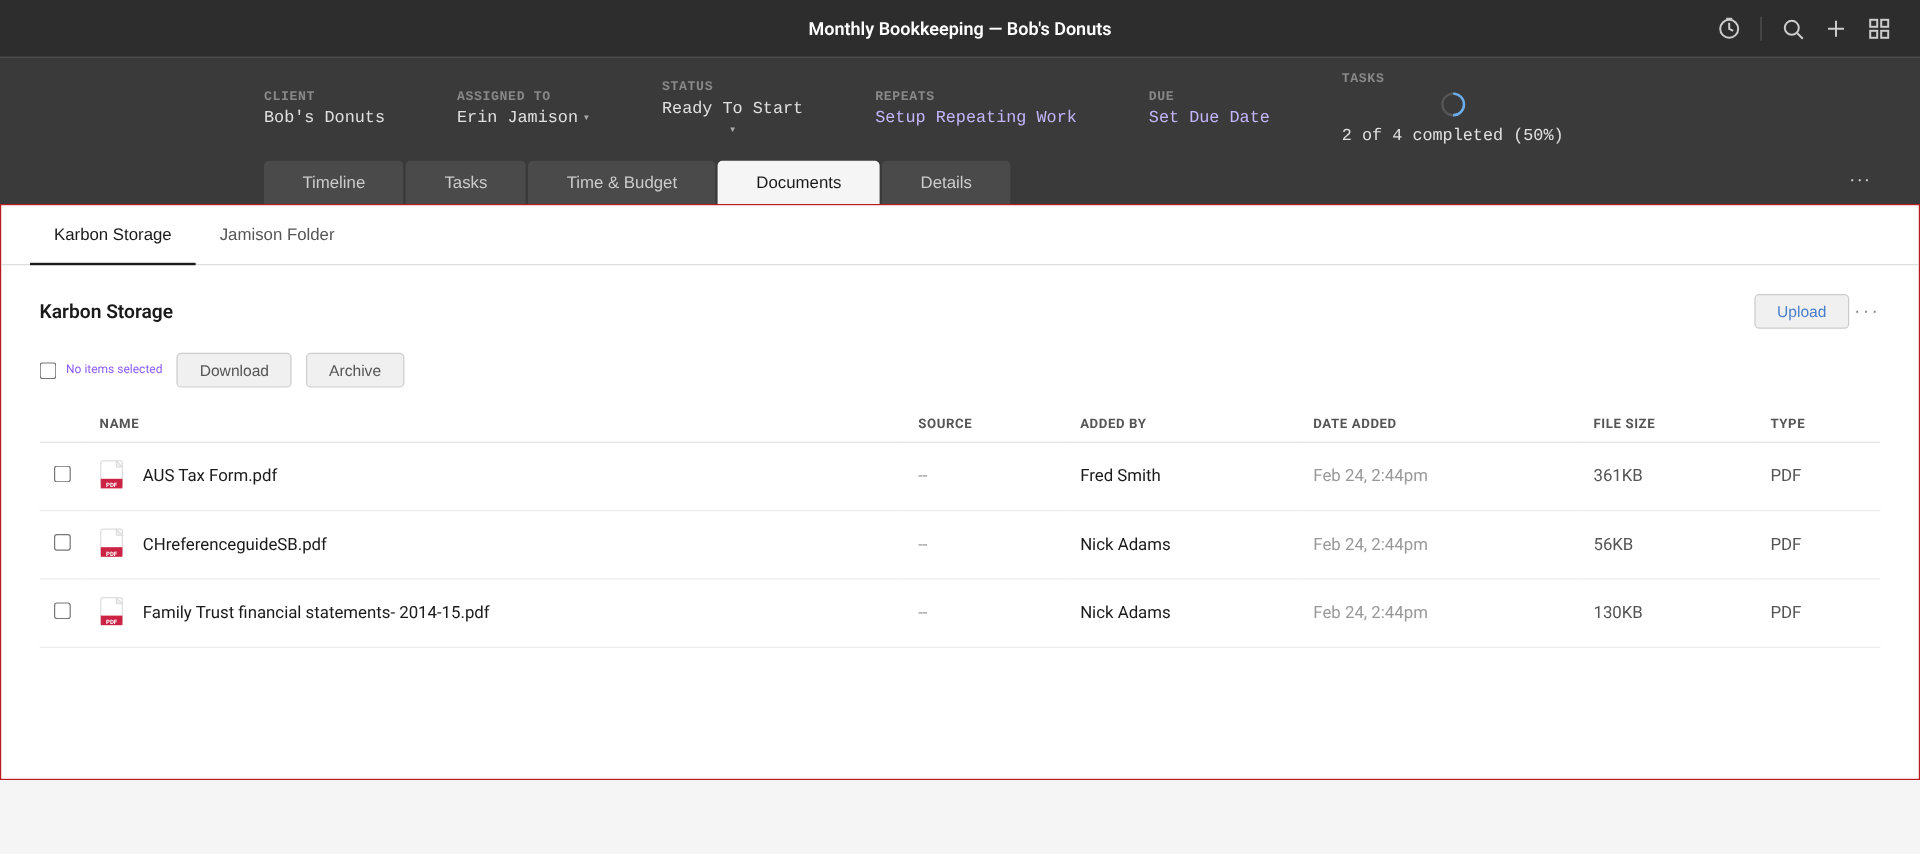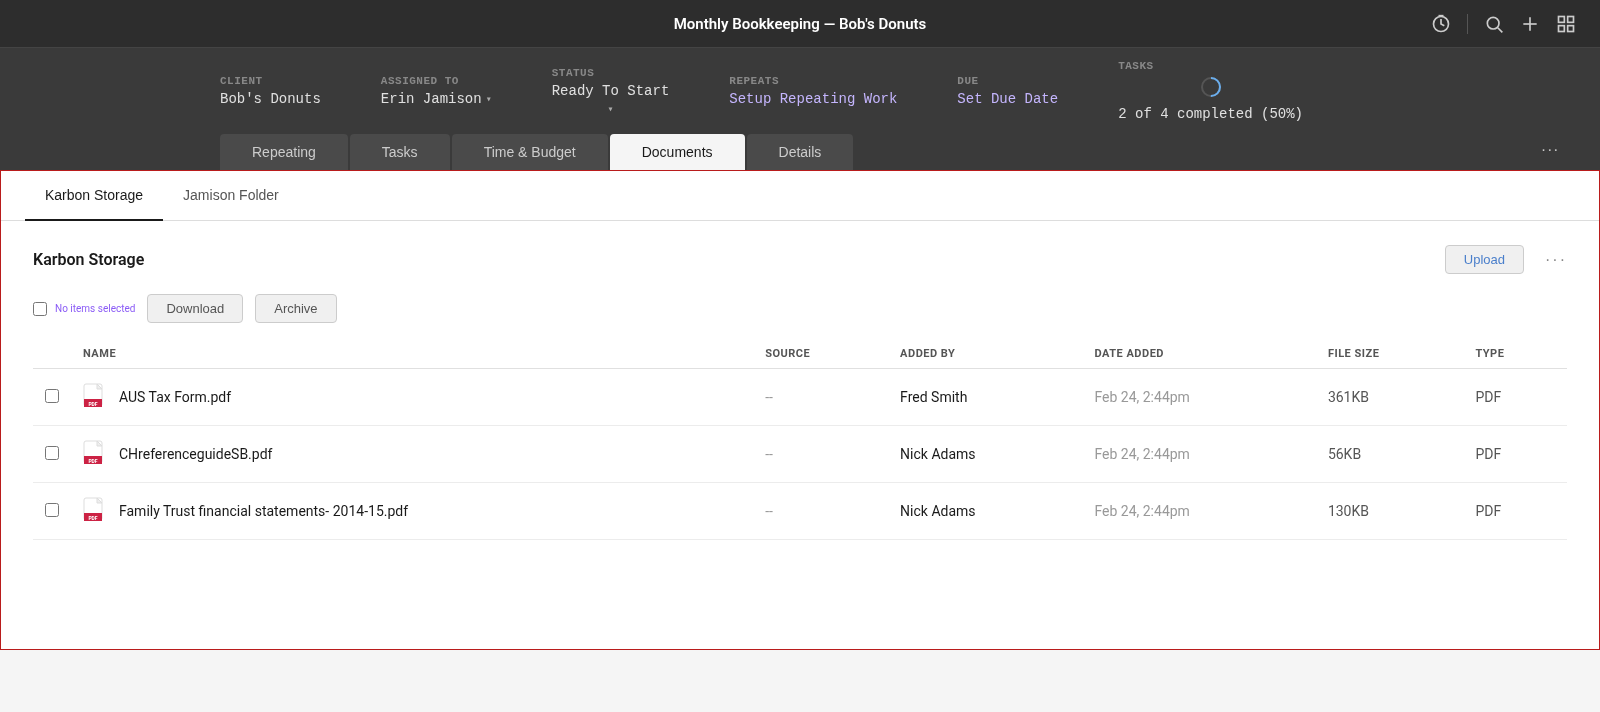--- a/index.html
+++ b/index.html
@@ -196,21 +196,21 @@
       margin-bottom: 20px;
     }
     .storage-title {
       font-size: 16px;
       font-weight: 600;
       color: #1a1a1a;
     }
     .storage-actions {
       display: flex;
       align-items: center;
-      gap: 21px;
+      gap: 4px;
     }
     .upload-btn {
       padding: 6px 18px;
       background: #f0f0f0;
       border: 1px solid #ccc;
       border-radius: 4px;
       font-size: 13px;
       color: #4a7fcb;
       cursor: pointer;
       font-weight: 500;
@@ -386,21 +386,21 @@
         <svg class="progress-circle" viewBox="0 0 22 22">
           <circle cx="11" cy="11" r="9" fill="none" stroke="#555" stroke-width="2"></circle>
           <circle cx="11" cy="11" r="9" fill="none" stroke="#6aaeee" stroke-width="2" stroke-dasharray="28.27 28.27" stroke-dashoffset="0" transform="rotate(-90 11 11)"></circle>
         </svg>
         <span>2 of 4 completed (50%)</span>
       </span>
     </div>
   </div>
 
   <div class="tabs-row">
-    <button class="tab">Repeating</button>
+    <button class="tab">Timeline</button>
     <button class="tab">Tasks</button>
     <button class="tab">Time &amp; Budget</button>
     <button class="tab active">Documents</button>
     <button class="tab">Details</button>
     <span class="tab-more">···</span>
   </div>
 </div>
 
 <div class="main-content">
 

